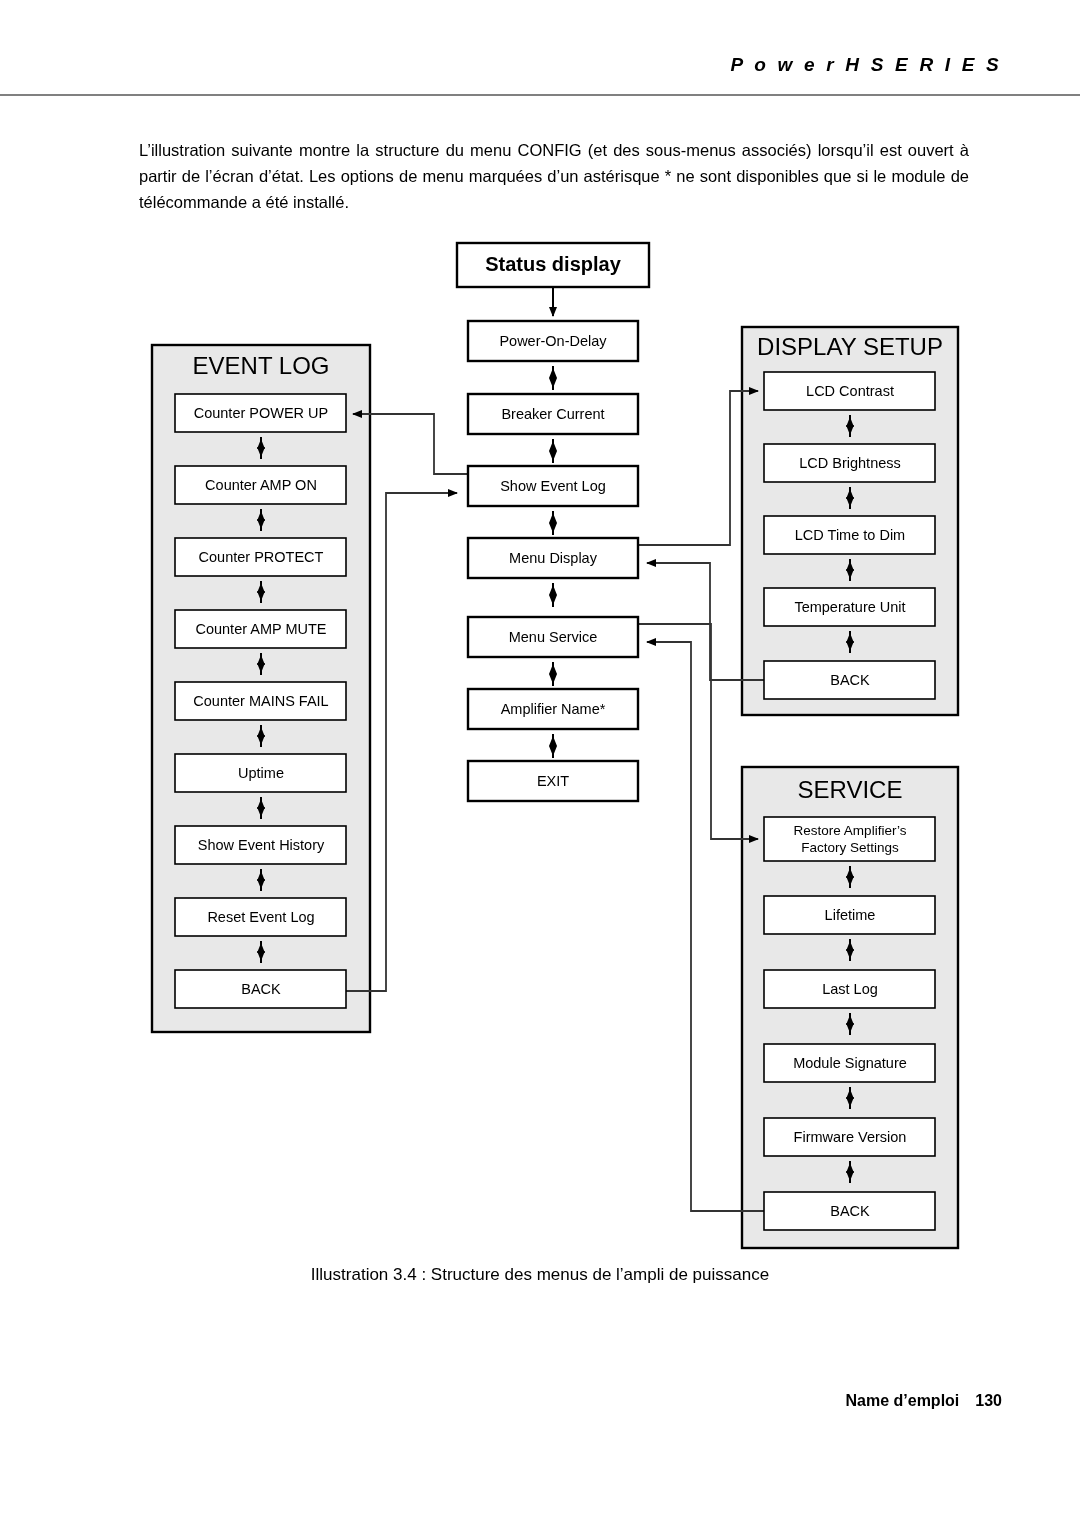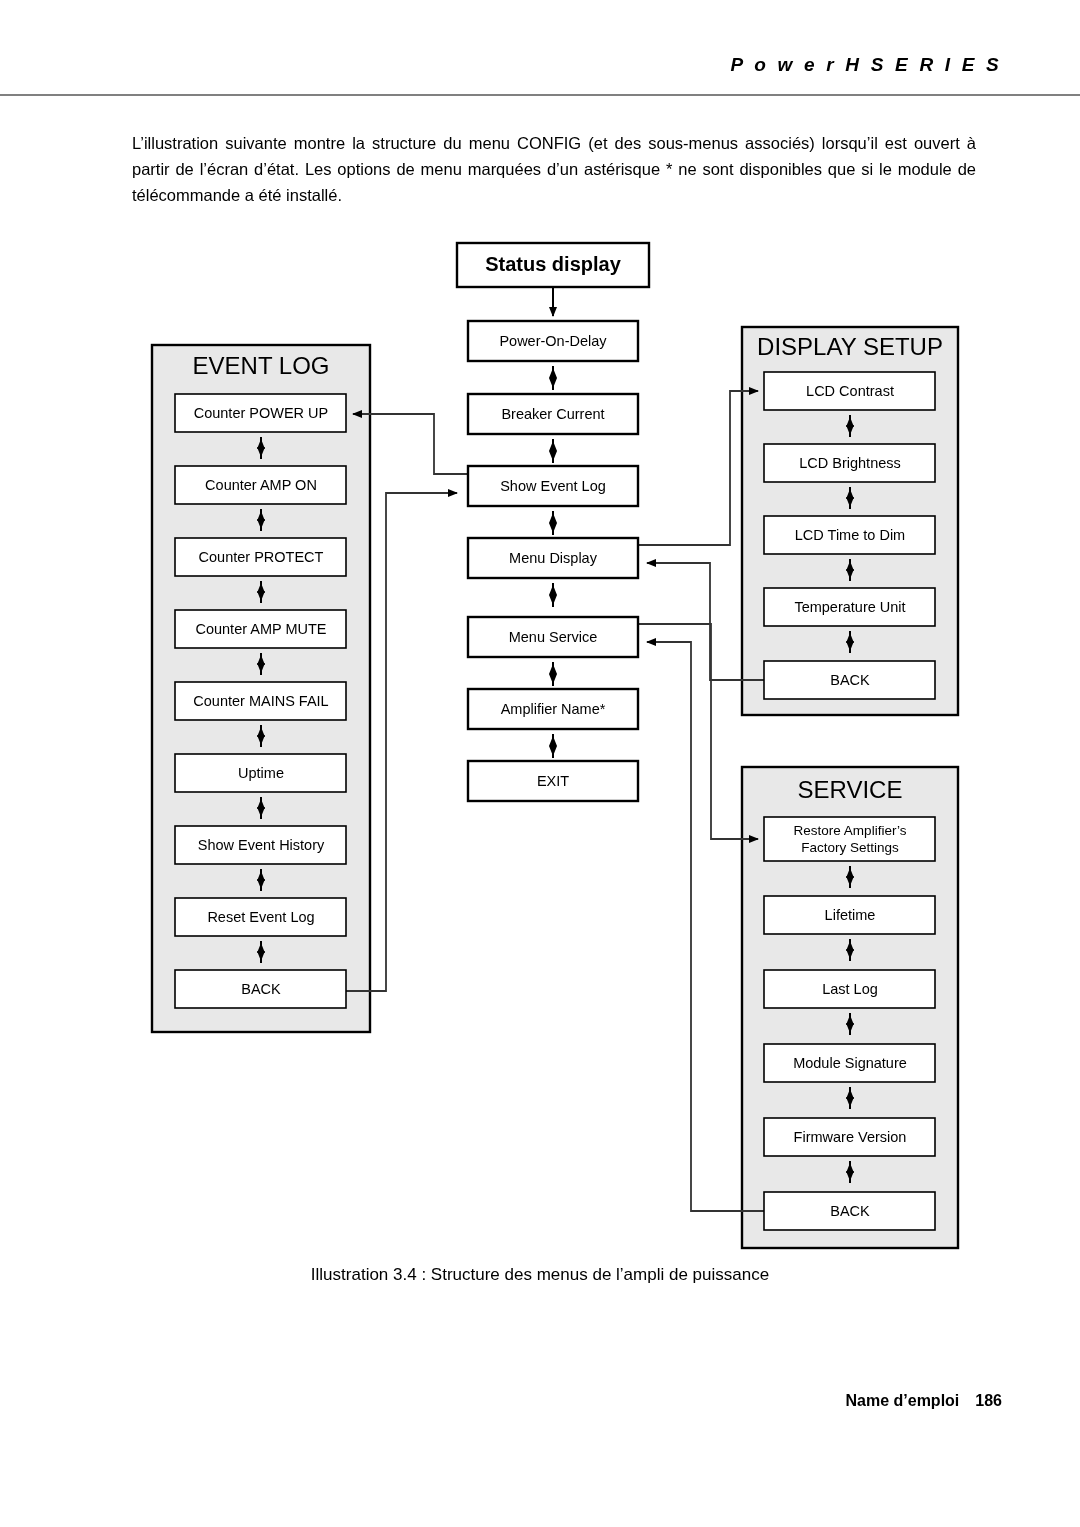--- a/index.html
+++ b/index.html
@@ -47,21 +47,21 @@
   #intro {
     position: absolute;
     left: 128px;
     top: 126px;
     width: 852px;
     font-size: 16.5px;
     line-height: 26px;
     text-align: justify;
     text-justify: inter-word;
   }
-  #intro p { margin: 4px; }
+  #intro p { margin: 11px; }
 
   
   #diagram {
     position: absolute;
     left: 0;
     top: 225px;
     width: 1080px;
     height: 1040px;
   }
   #diagram svg { display: block; }
@@ -363,14 +363,14 @@
     <g>
       <rect class="node-rect thin" x="764" y="967" width="171" height="38"></rect>
       <text class="node-label" x="850" y="987">BACK</text>
     </g>
   </svg>
 </div>
 
 <div id="caption">Illustration 3.4 : Structure des menus de l’ampli de puissance</div>
 
 <div id="footer">
-  <span>Name d’emploi</span><span class="page-num">186</span>
+  <span>Name d’emploi</span><span class="page-num">130</span>
 </div>
 
 </body></html>

